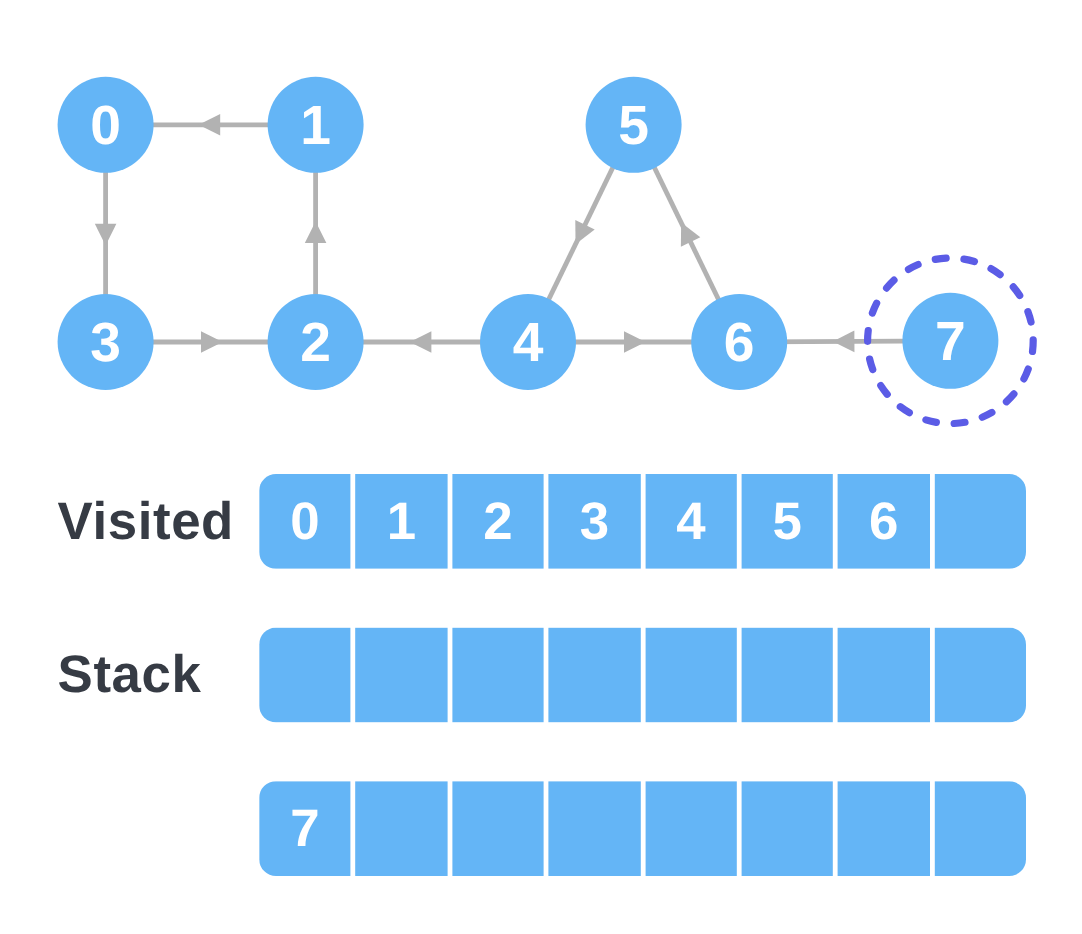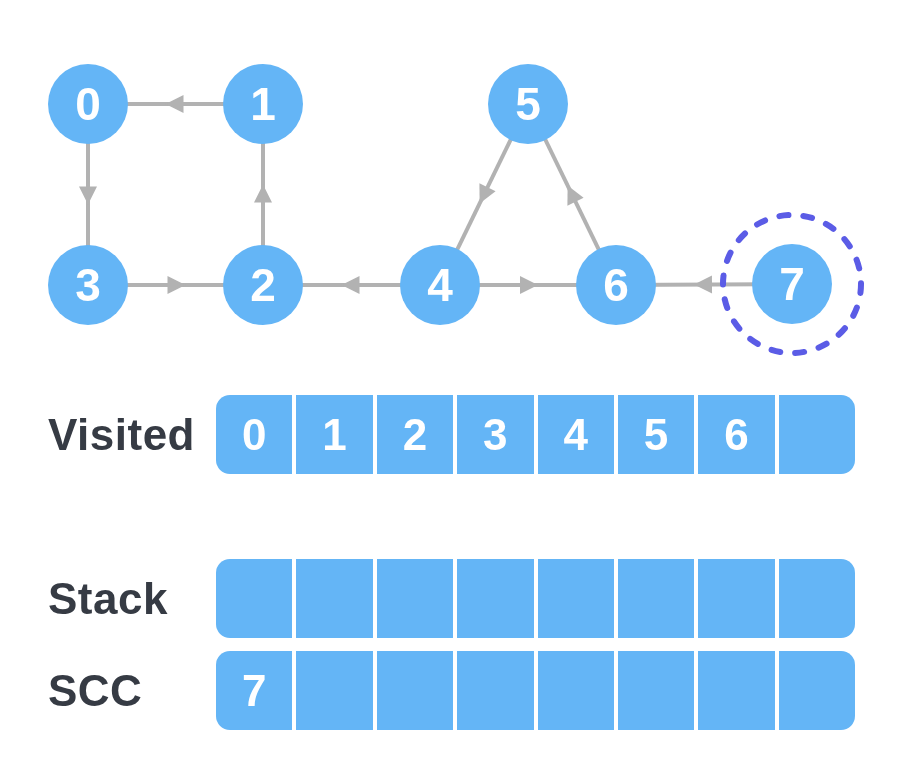--- a/index.html
+++ b/index.html
@@ -24,21 +24,21 @@
     font-weight: bold;
   }
   .array-row {
     position: absolute;
     left: 0;
     width: 902px;
     height: 79px;
     padding-left: 36px;
   }
   .row-visited { top: 395px; }
-  .row-stack   { top: 523px; margin-top: 36px; }
+  .row-stack   { top: 523px; }
   .row-scc     { top: 651px; }
   .row-label {
     position: absolute;
     left: 48px; top: 0;
     height: 79px;
     display: flex;
     align-items: center;
     font-size: 44px;
     font-weight: bold;
     color: var(--label-dark, #363b44);
@@ -129,21 +129,20 @@
         <div class="cell"></div>
         <div class="cell"></div>
         <div class="cell"></div>
         <div class="cell"></div>
         <div class="cell"></div>
         <div class="cell"></div>
       </div>
   </div>
 
   <div class="array-row row-scc">
-    <div class="row-label">SCC</div>
     <div class="cells">
         <div class="cell">7</div>
         <div class="cell"></div>
         <div class="cell"></div>
         <div class="cell"></div>
         <div class="cell"></div>
         <div class="cell"></div>
         <div class="cell"></div>
         <div class="cell"></div>
       </div>

